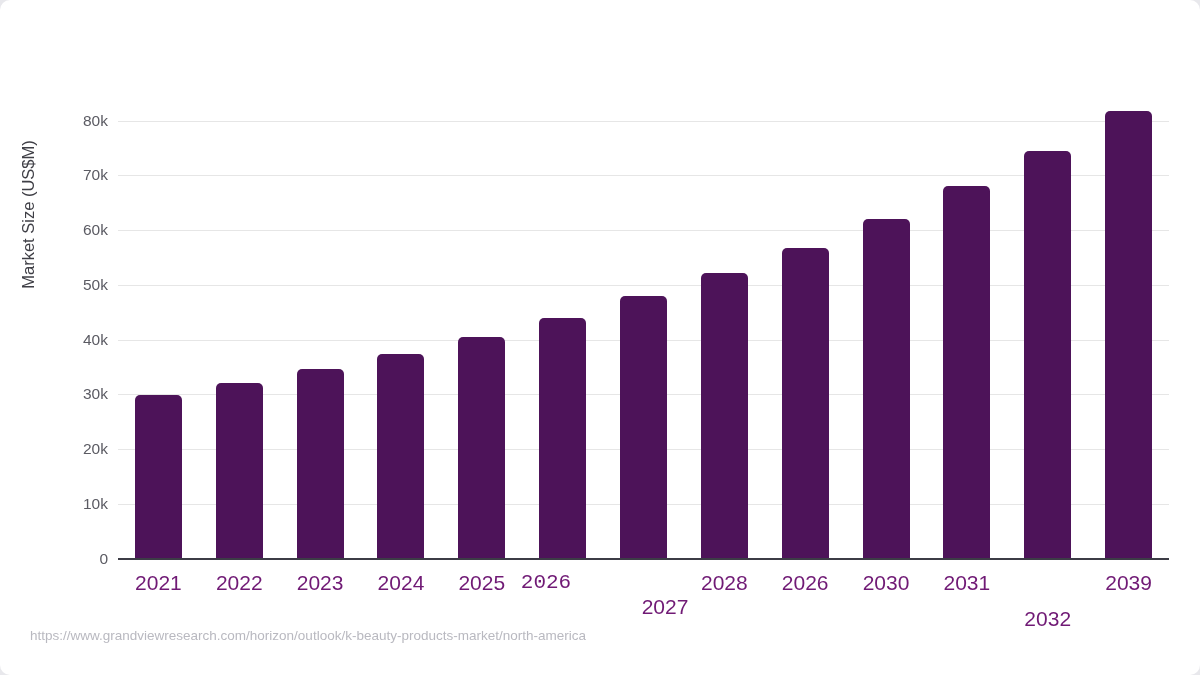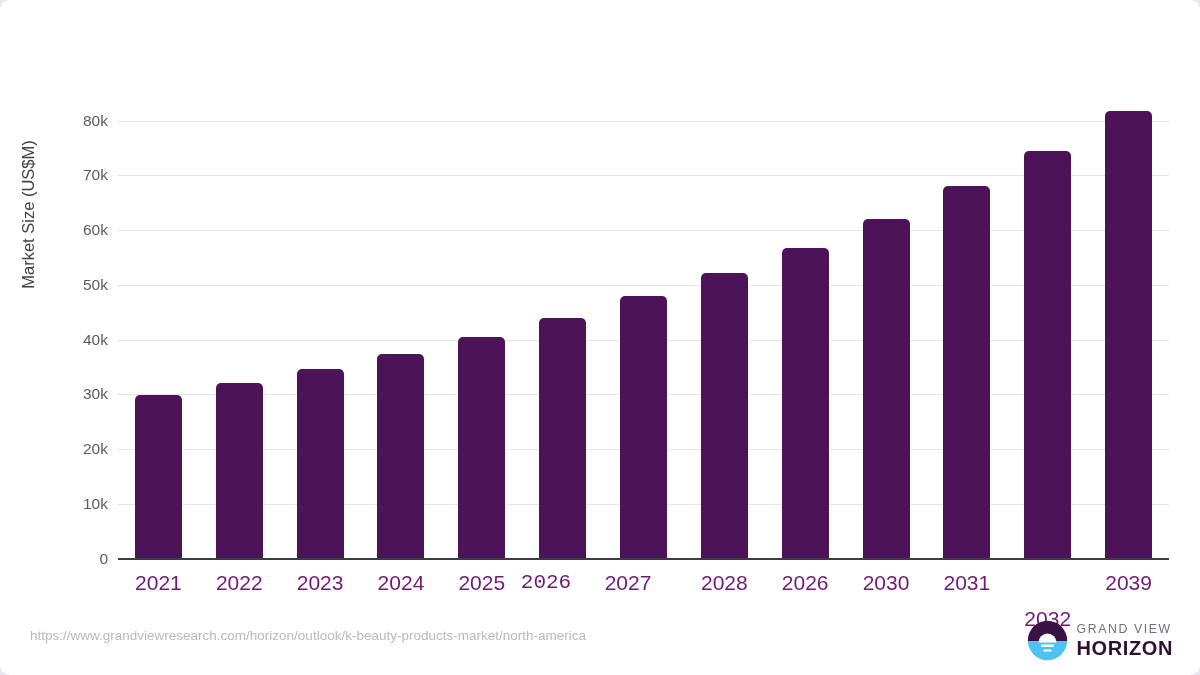--- a/index.html
+++ b/index.html
@@ -175,46 +175,26 @@
       <div class="ytick-label" style="top: 175.25px;">70k</div>
       <div class="ytick-label" style="top: 120.5px;">80k</div>
     </div>
   <div id="xtick-labels">
       <div class="xtick-label" style="left: 118.423px; width: 80px;">2021</div>
       <div class="xtick-label" style="left: 199.269px; width: 80px;">2022</div>
       <div class="xtick-label" style="left: 280.115px; width: 80px;">2023</div>
       <div class="xtick-label" style="left: 360.962px; width: 80px;">2024</div>
       <div class="xtick-label" style="left: 441.808px; width: 80px;">2025</div>
       <div class="xtick-label" style="left: 506px; width: 80px; font-family: Liberation Mono, monospace;">2026</div>
-      <div class="xtick-label" style="left: 588px; width: 80px;">2027</div>
+      <div class="xtick-label" style="left: 625px; width: 80px; margin-top: 24px;">2027</div>
       <div class="xtick-label" style="left: 684.346px; width: 80px;">2028</div>
       <div class="xtick-label" style="left: 765.192px; width: 80px;">2026</div>
       <div class="xtick-label" style="left: 846.038px; width: 80px; text-align: center;">2030</div>
       <div class="xtick-label" style="left: 926.885px; width: 80px;">2031</div>
       <div class="xtick-label" style="left: 1007.73px; width: 80px; margin-top: 36px;">2032</div>
       <div class="xtick-label" style="left: 1088.58px; width: 80px;">2039</div>
     </div>
   <div id="ylabel">Market Size (US$M)</div>
 
   <div id="source-url">https://www.grandviewresearch.com/horizon/outlook/k-beauty-products-market/north-america</div>
 
-  <div id="logo">
-    <svg id="logo-mark" viewBox="0 0 100 100">
-      <defs>
-        <clipPath id="circClip">
-            <circle cx="50" cy="50" r="48"></circle>
-          </clipPath>
-      </defs>
-      <g clip-path="url(#circClip)">
-        <rect x="0" y="0" width="100" height="52" fill="#3b1245"></rect>
-        <rect x="0" y="52" width="100" height="48" fill="#4fc3f0"></rect>
-        <path d="M28 55 a22 22 0 0 1 44 0 z" fill="#ffffff"></path>
-        <rect x="34" y="60" width="32" height="6" rx="3" fill="#ffffff"></rect>
-        <rect x="40" y="72" width="20" height="5" rx="2.5" fill="#ffffff"></rect>
-      </g>
-    </svg>
-    <div id="logo-text">
-      <div id="logo-top">GRAND VIEW</div>
-      <div id="logo-bottom">HORIZON</div>
-    </div>
-  </div>
 
 </div>
 
 </body></html>

